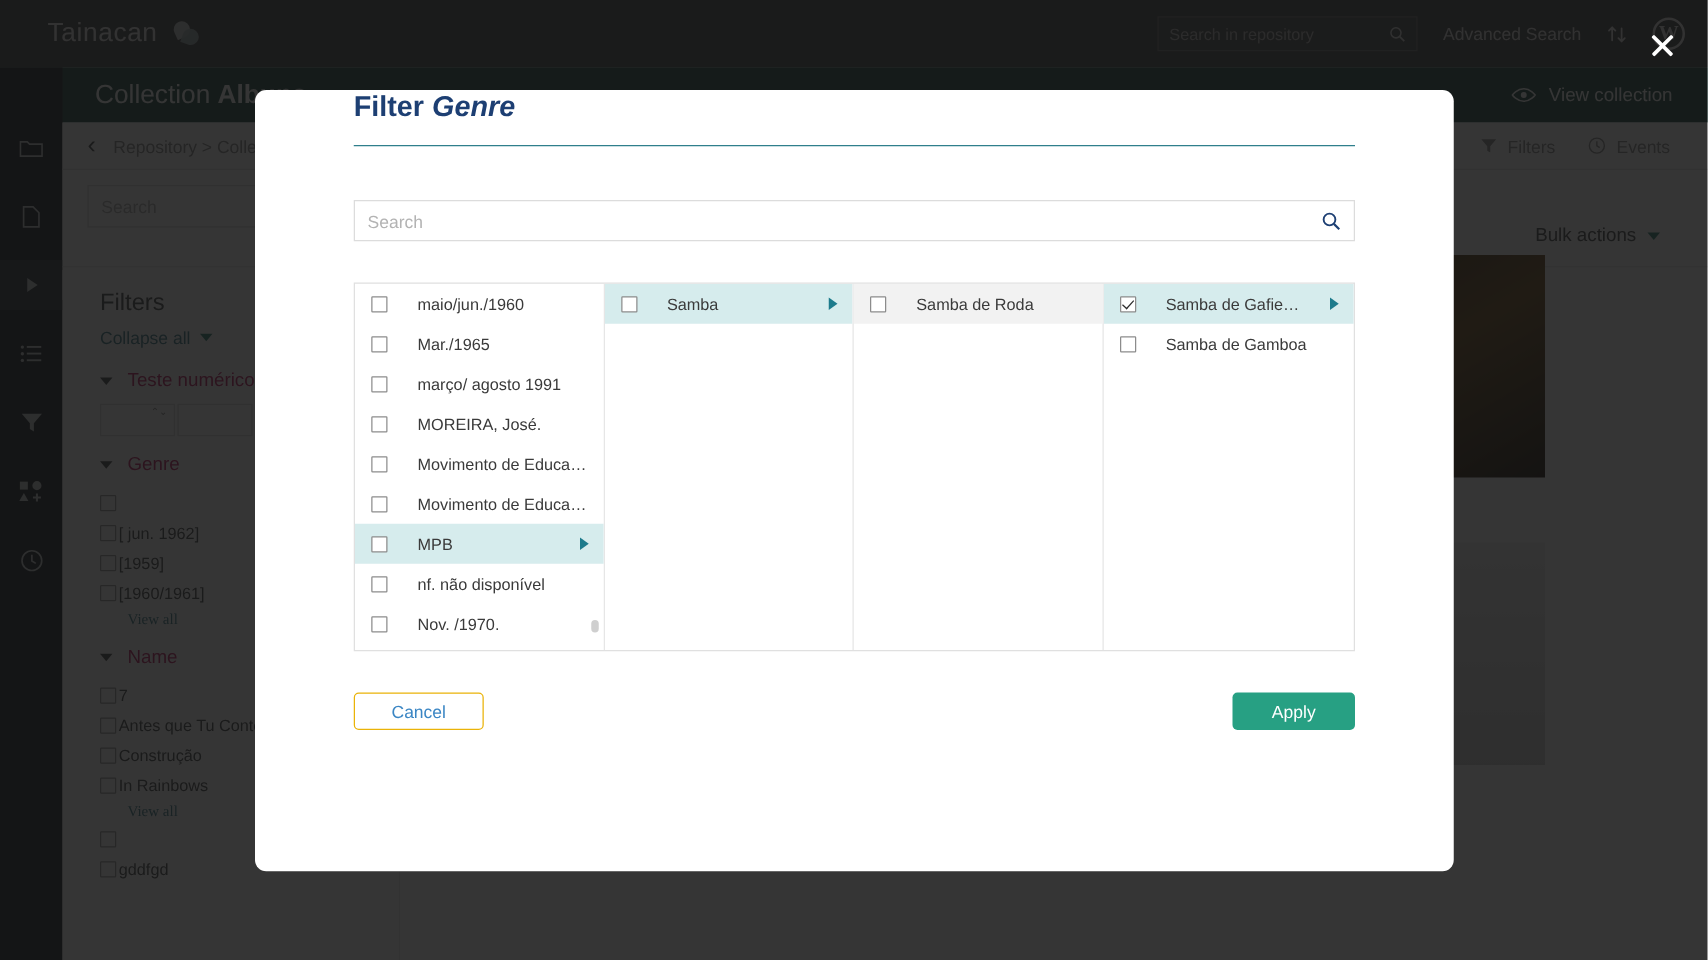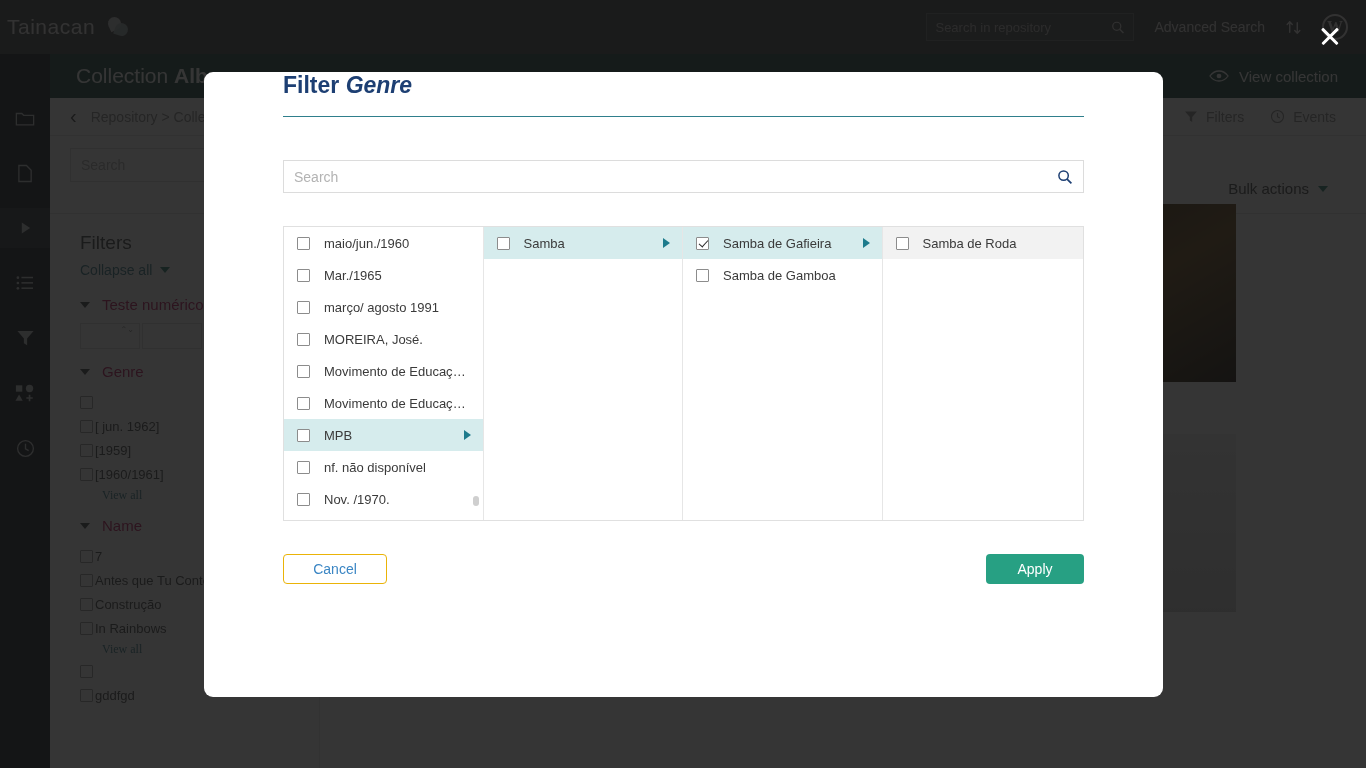--- a/index.html
+++ b/index.html
@@ -19,21 +19,21 @@
 
   
   .topbar {
     position: absolute; top: 0; left: 0;
     width: 1366px; height: 54px;
     background: #454647;
     display: flex; align-items: center;
   }
   .brand {
     display: flex; align-items: center; gap: 13px;
-    margin-left: 7px;
+    margin-left: 38px;
   }
   .brand-text {
     font-size: 21px; letter-spacing: .5px;
     color: #e8e8e8; font-weight: 400;
   }
   .brand-mark { position: relative; width: 22px; height: 20px; }
   .brand-mark i {
     position: absolute; display: block;
     width: 13px; height: 13px; border-radius: 50% 50% 50% 0;
     background: #d1d5d6; opacity: .92;
@@ -266,21 +266,21 @@
   }
   .col {
     width: 199.5px; height: 100%;
     border-right: 1px solid #e6e6e6;
     position: relative; overflow: hidden;
   }
   .col:last-child { border-right: 0; width: 200px; }
 
   .opt {
     height: 32px; display: flex; align-items: center;
-    padding: 0 12px 0 13px; gap: 14px;
+    padding: 0 12px 0 13px; gap: 24px;
     font-size: 13px; color: #3a3a3a;
     position: relative;
   }
   .opt .lbl { flex: 1; white-space: nowrap; overflow: hidden; text-overflow: ellipsis; }
   .opt.sel-teal { background: #d6eced; }
   .opt.sel-gray { background: #f2f2f2; }
   .arrow-r {
     width: 0; height: 0; flex: none;
     border-top: 5px solid transparent; border-bottom: 5px solid transparent;
     border-left: 7px solid #1d7b8c;
@@ -625,37 +625,37 @@
 
     <div class="col">
       <div class="opt sel-teal">
         <span class="cb"></span>
         <span class="lbl">Samba</span>
         <span class="arrow-r"></span>
       </div>
     </div>
 
     <div class="col">
+      <div class="opt sel-gray">
+        <span class="cb"></span>
+        <span class="lbl">Samba de Roda</span>
+      </div>
+    </div>
+
+    <div class="col">
       <div class="opt sel-teal">
         <span class="cb checked"></span>
         <span class="lbl">Samba de Gafieira</span>
         <span class="arrow-r"></span>
       </div>
       <div class="opt">
         <span class="cb"></span>
         <span class="lbl">Samba de Gamboa</span>
       </div>
     </div>
 
-    <div class="col">
-      <div class="opt sel-gray">
-        <span class="cb"></span>
-        <span class="lbl">Samba de Roda</span>
-      </div>
-    </div>
-
   </div>
 
   <div class="modal-actions">
     <button class="btn-cancel">Cancel</button>
     <button class="btn-apply">Apply</button>
   </div>
 </div>
 
 </body></html>

